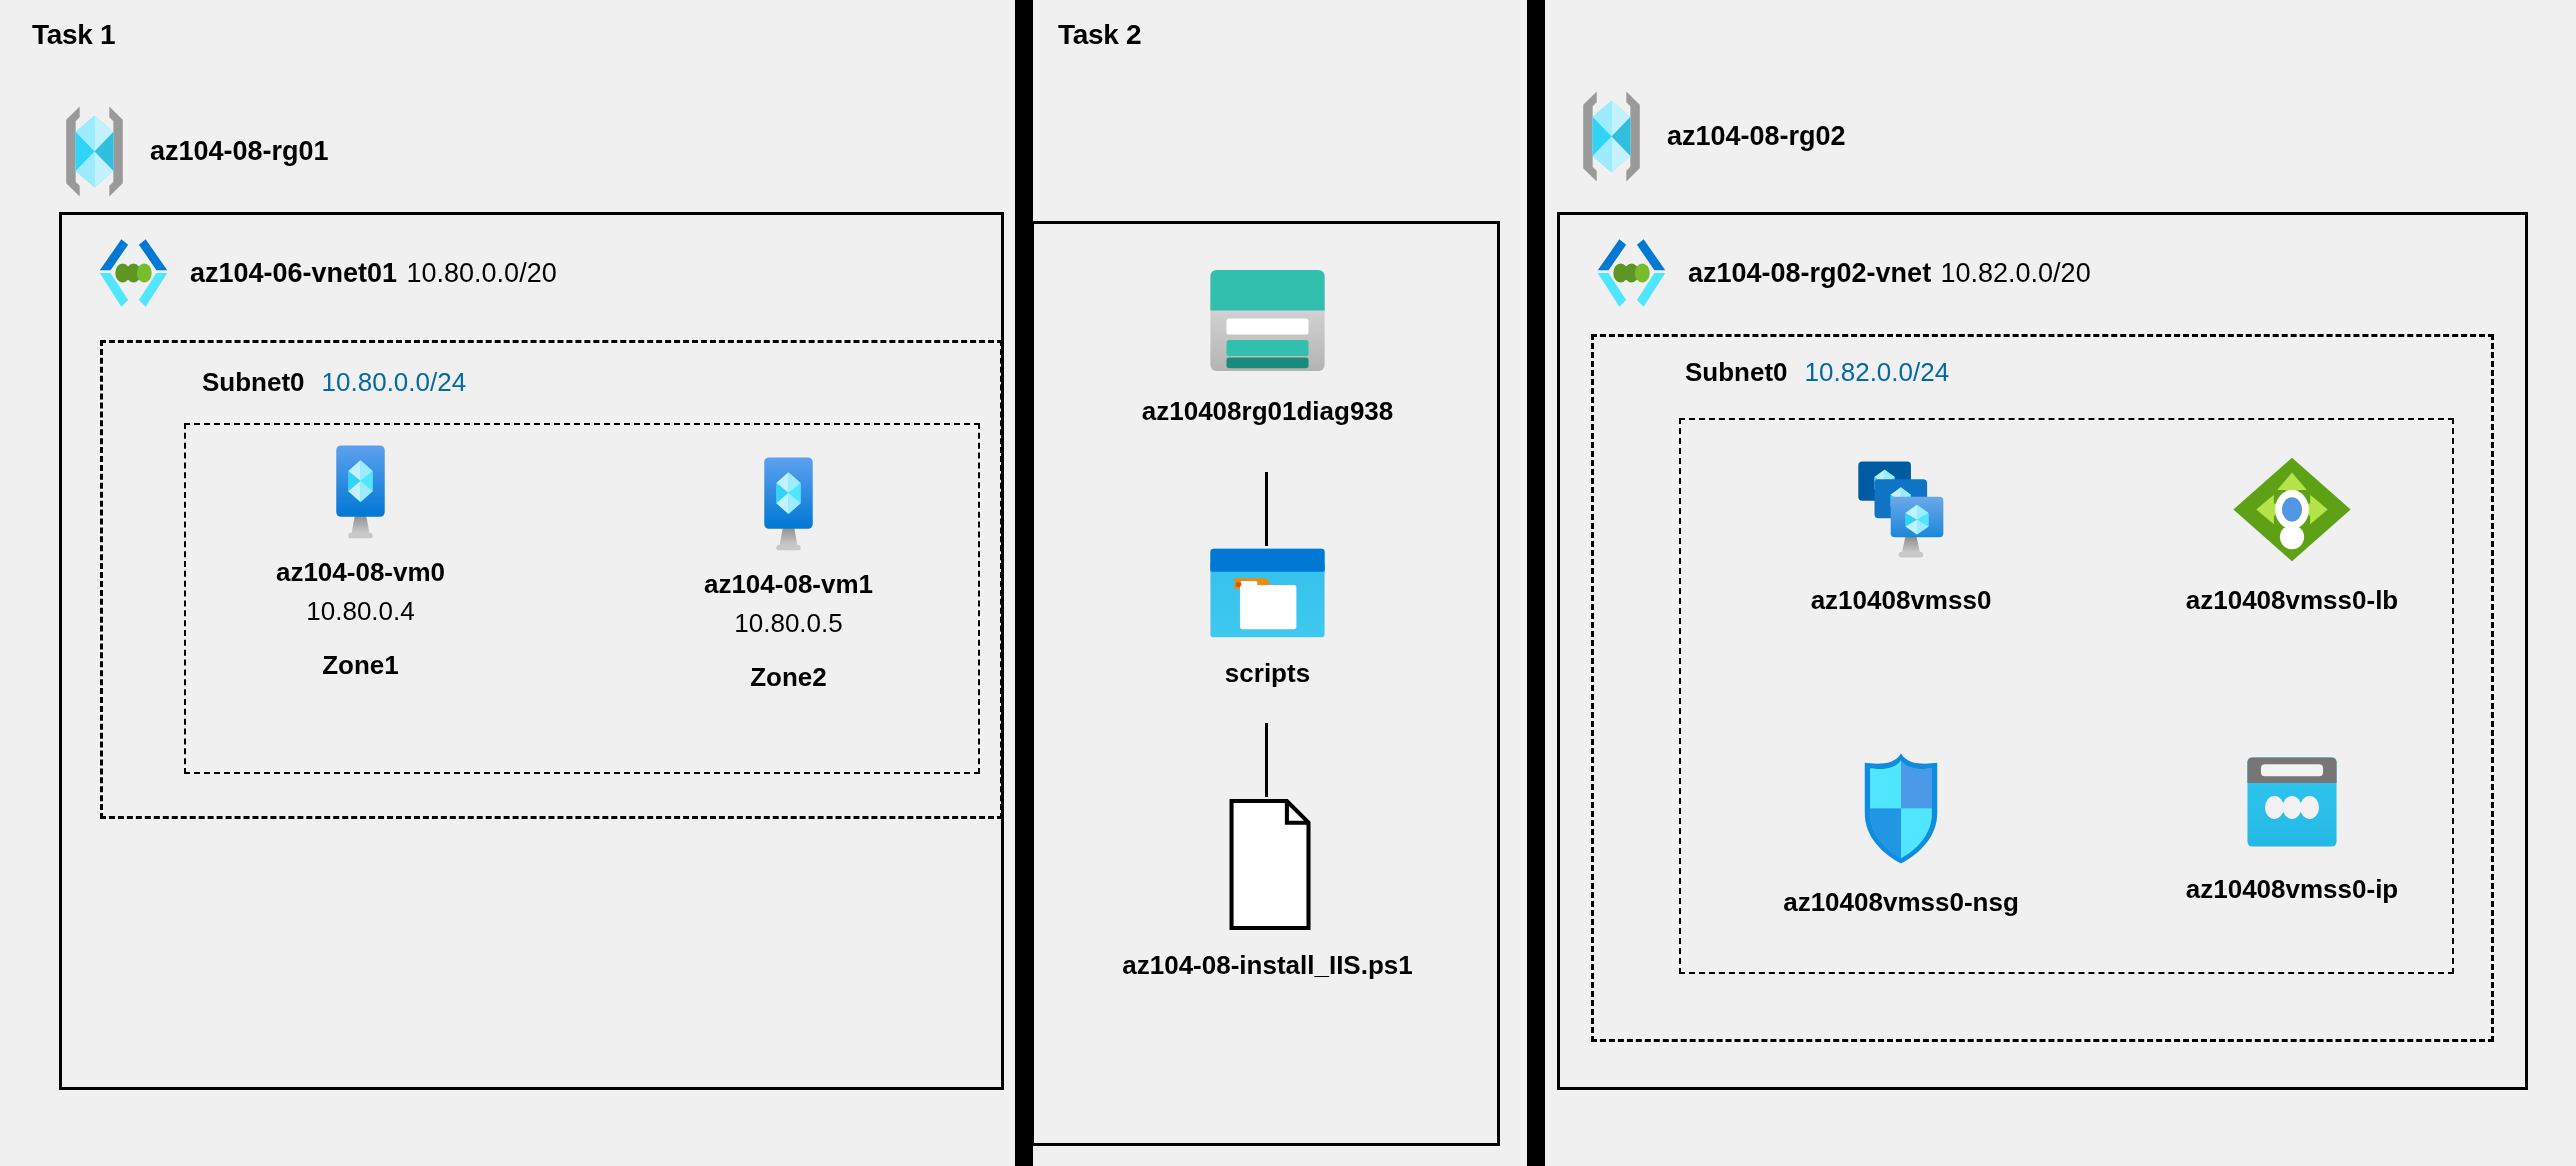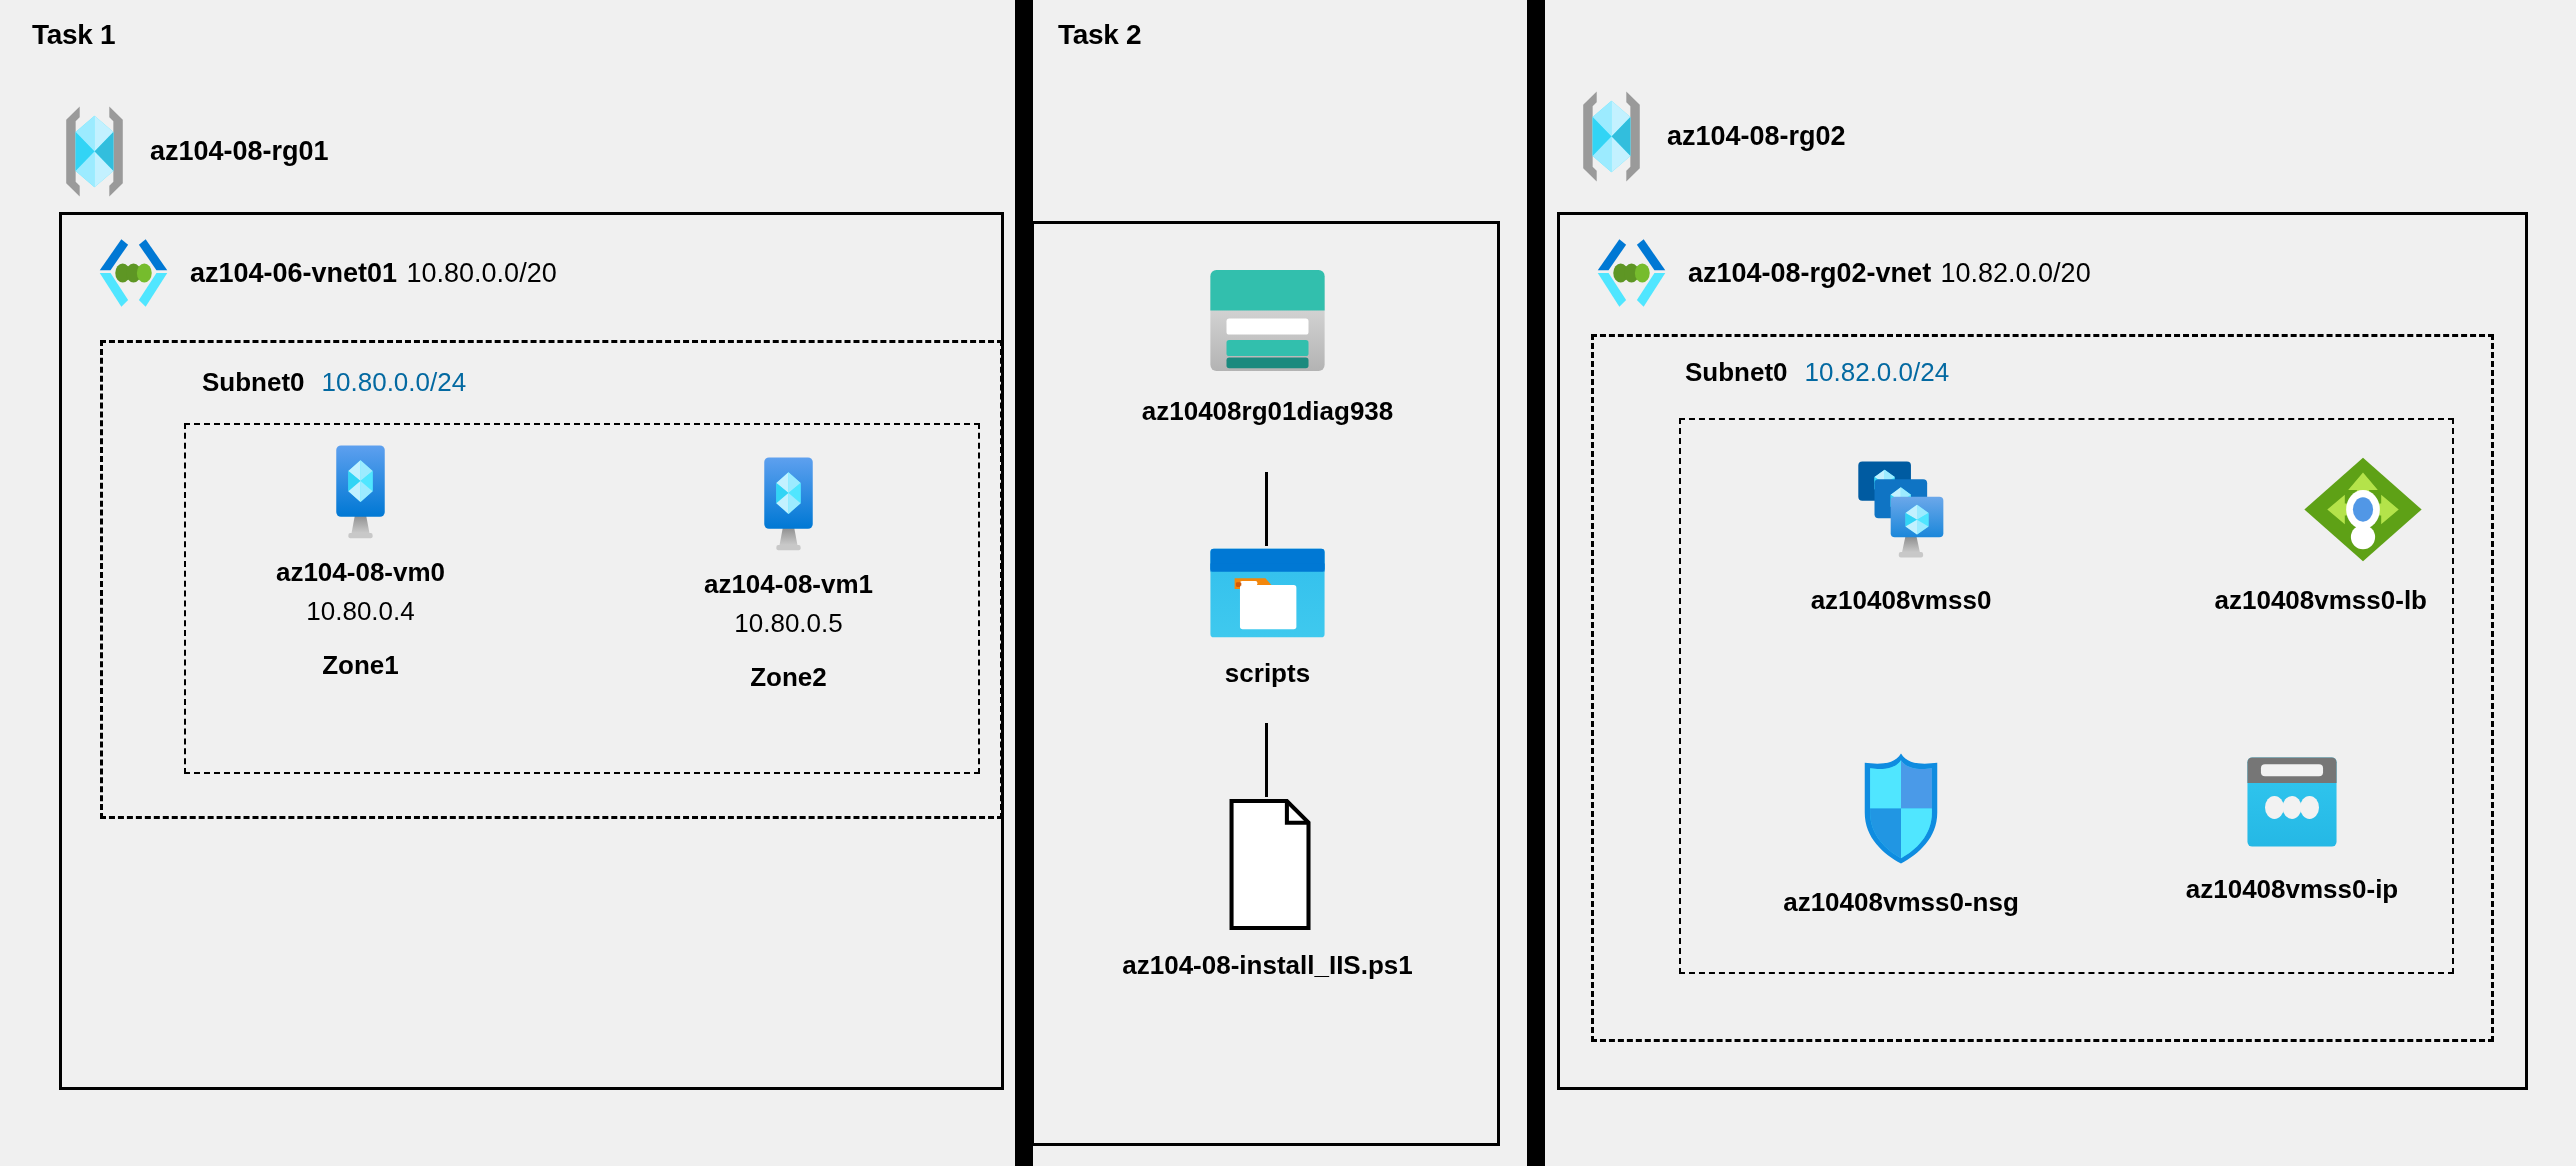--- a/index.html
+++ b/index.html
@@ -295,21 +295,21 @@
         <path d="M123 78 L140 90 L123 100 Z" fill="#9cebff"></path>
         <path d="M106 90 L106 110 L123 100 Z" fill="#32d4f5"></path>
         <path d="M140 90 L140 110 L123 100 Z" fill="#50e6ff"></path>
         <path d="M106 110 L123 122 L123 100 Z" fill="#c3f1ff"></path>
         <path d="M140 110 L123 122 L123 100 Z" fill="#9cebff"></path>
       </svg>
     </span>
     <span class="cap" style="margin-top:17.5px;">az10408vmss0</span>
   </div>
 
-  <div class="node" style="left:2157px; top:452px; width:270px;align-items:flex-end;">
+  <div class="node" style="left:2157px; top:452px; width:270px;">
     <span>
       <svg width="128" height="115" viewBox="0 0 190 170">
         <path d="M95 8 L182 85 L95 162 L8 85 Z" fill="#5ea116"></path>
         <path d="M95 30 l22 26 h-13 v22 h-18 v-22 h-13 z" fill="#b4e34a"></path>
         <path d="M42 85 l26 -22 v13 h22 v18 h-22 v13 z" fill="#b4e34a"></path>
         <path d="M148 85 l-26 -22 v13 h-22 v18 h22 v13 z" fill="#b4e34a"></path>
         <rect x="89" y="88" width="12" height="40" fill="#ffffff"></rect>
         <ellipse cx="95" cy="85" rx="25" ry="29" fill="#ffffff"></ellipse>
         <ellipse cx="95" cy="85" rx="15" ry="18" fill="#5197e6"></ellipse>
         <circle cx="95" cy="126" r="18" fill="#ffffff"></circle>

